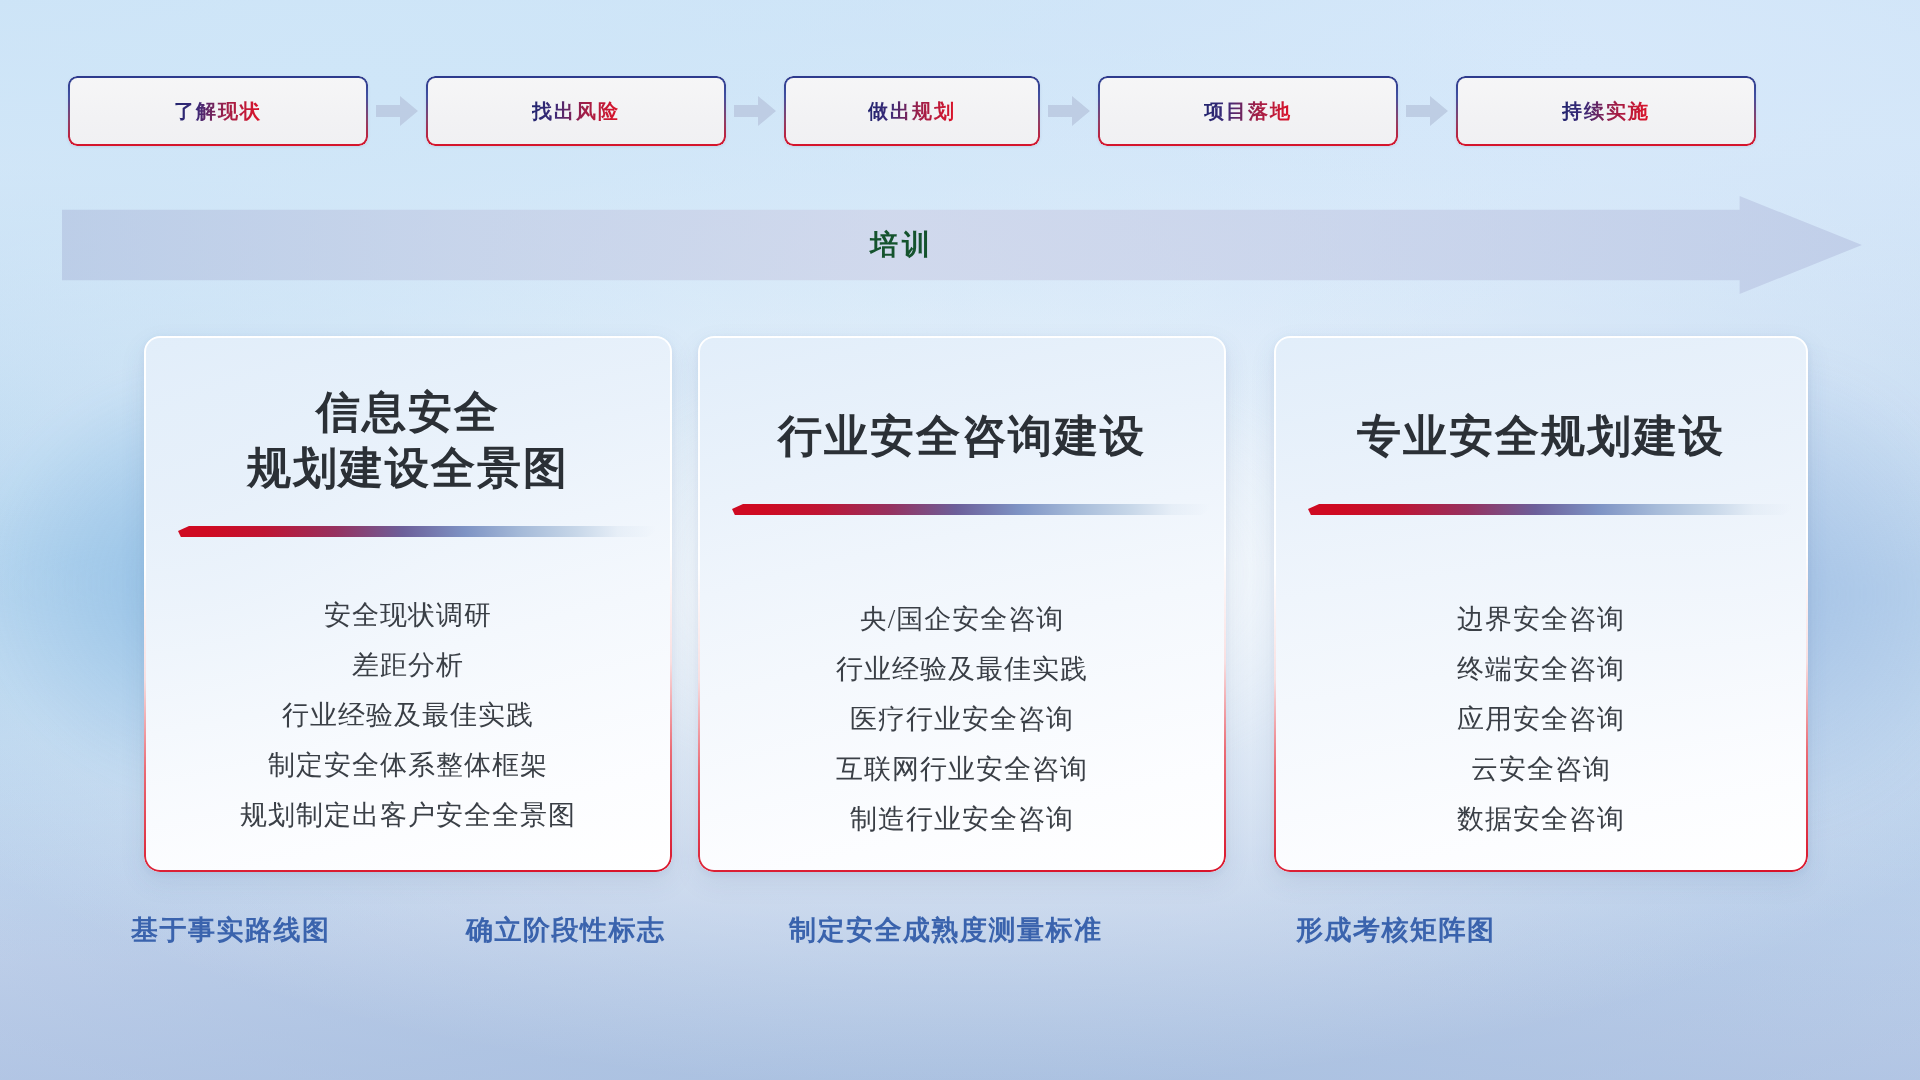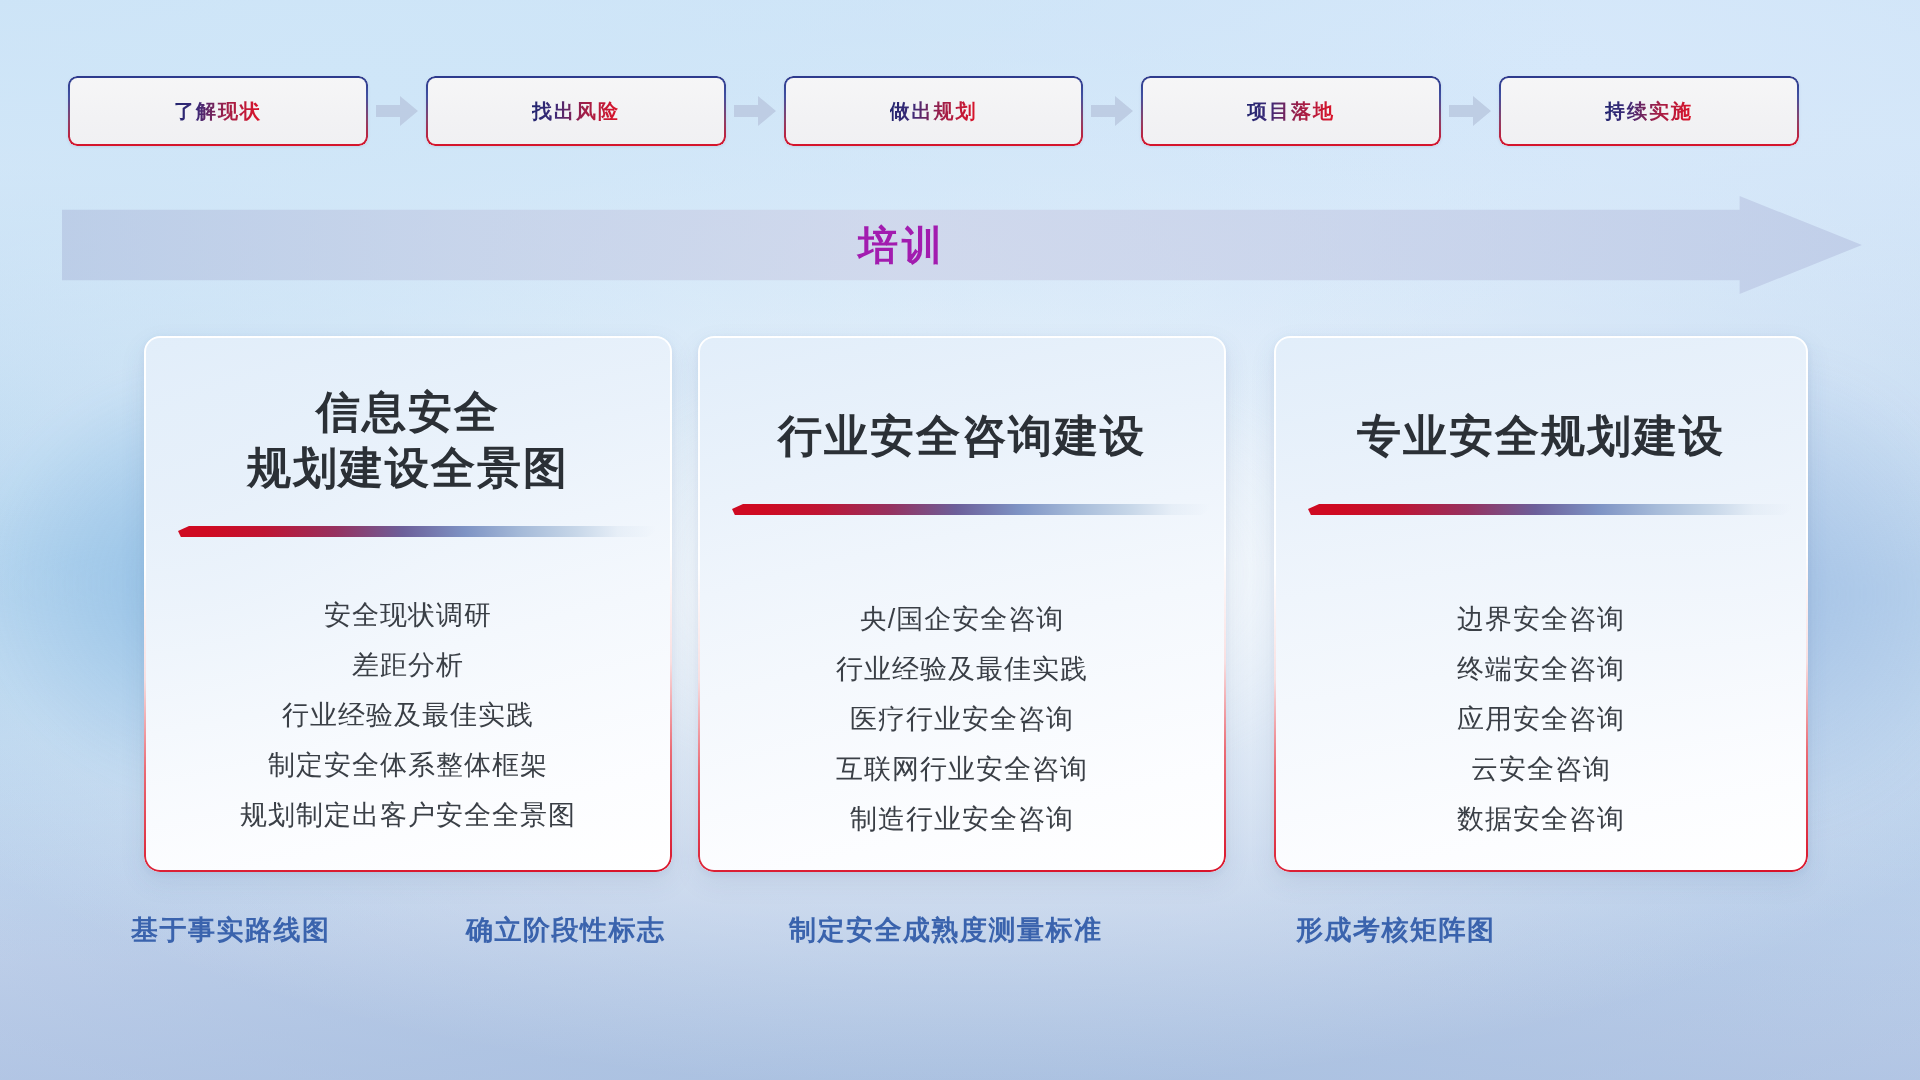--- a/index.html
+++ b/index.html
@@ -61,21 +61,21 @@
     pointer-events:none;
   }
   .step-label{
     position:relative; z-index:1;
     font-size:20px; font-weight:700; letter-spacing:2px;
     background:linear-gradient(95deg,#21246e 0%, #3b2a78 26%, #9e1f49 58%, #e01226 100%);
     -webkit-background-clip:text; background-clip:text; color:transparent;
     white-space:nowrap;
   }
   .step.w1{ width:300px; } .step.w2{ width:300px;text-align:right; }
-  .step.w3{ width:299px; } .step.w4{ width:300px; } .step.w5{ width:300px; }
+  .step.w3{ width:256px; } .step.w4{ width:300px; } .step.w5{ width:300px; }
 
   .arrow-sm{
     flex:0 0 auto; width:58px; height:70px; position:relative;
   }
   .arrow-sm svg{ position:absolute; left:8px; top:20px; }
 
   
   #banner{
     position:absolute; left:62px; top:196px; width:1800px; height:98px; z-index:3;
   }
@@ -84,21 +84,21 @@
     background:linear-gradient(90deg,
        rgba(181,197,226,.72) 0%,
        rgba(195,206,230,.74) 22%,
        rgba(206,212,233,.78) 46%,
        rgba(199,208,232,.76) 70%,
        rgba(186,199,228,.72) 100%);
     clip-path:polygon(0 14%, 93.2% 14%, 93.2% 0%, 100% 50%, 93.2% 100%, 93.2% 86%, 0 86%);
   }
   #banner .label{
     position:absolute; left:0; right:0; top:50%; transform:translateY(-50%);
-    text-align:center; font-size:40px; font-weight:700; color:#a21caf; letter-spacing:4px;
+    text-align:center; font-size:28px; font-weight:700; color:#14532d; letter-spacing:4px;
     padding-right:120px;
   }
 
   
   #cards{
     position:absolute; left:0; top:336px; width:1920px; height:536px; z-index:5;
   }
   .card{
     position:absolute; top:0; height:536px; border-radius:16px;
     background:linear-gradient(168deg,
@@ -150,21 +150,21 @@
 
   .card-list{
     position:absolute; left:0; right:0;
     text-align:center;
   }
   .card.c1 .card-list{ top:254px; }
   .card.c2 .card-list{ top:258px; }
   .card.c3 .card-list{ top:258px; }
   .card-list li{
     list-style:none; font-size:27px; color:#3a3f46;
-    line-height:50px; letter-spacing:1px; font-weight:400;
+    line-height:50px; letter-spacing:1px; font-weight:400;font-family:Liberation Serif, serif;
   }
 
   
   #captions{
     position:absolute; left:0; top:912px; width:1920px; height:50px; z-index:6;
   }
   .caption{
     position:absolute; top:0;
     font-size:27px; font-weight:700; color:#3a63ad; letter-spacing:1.5px;
     white-space:nowrap;

